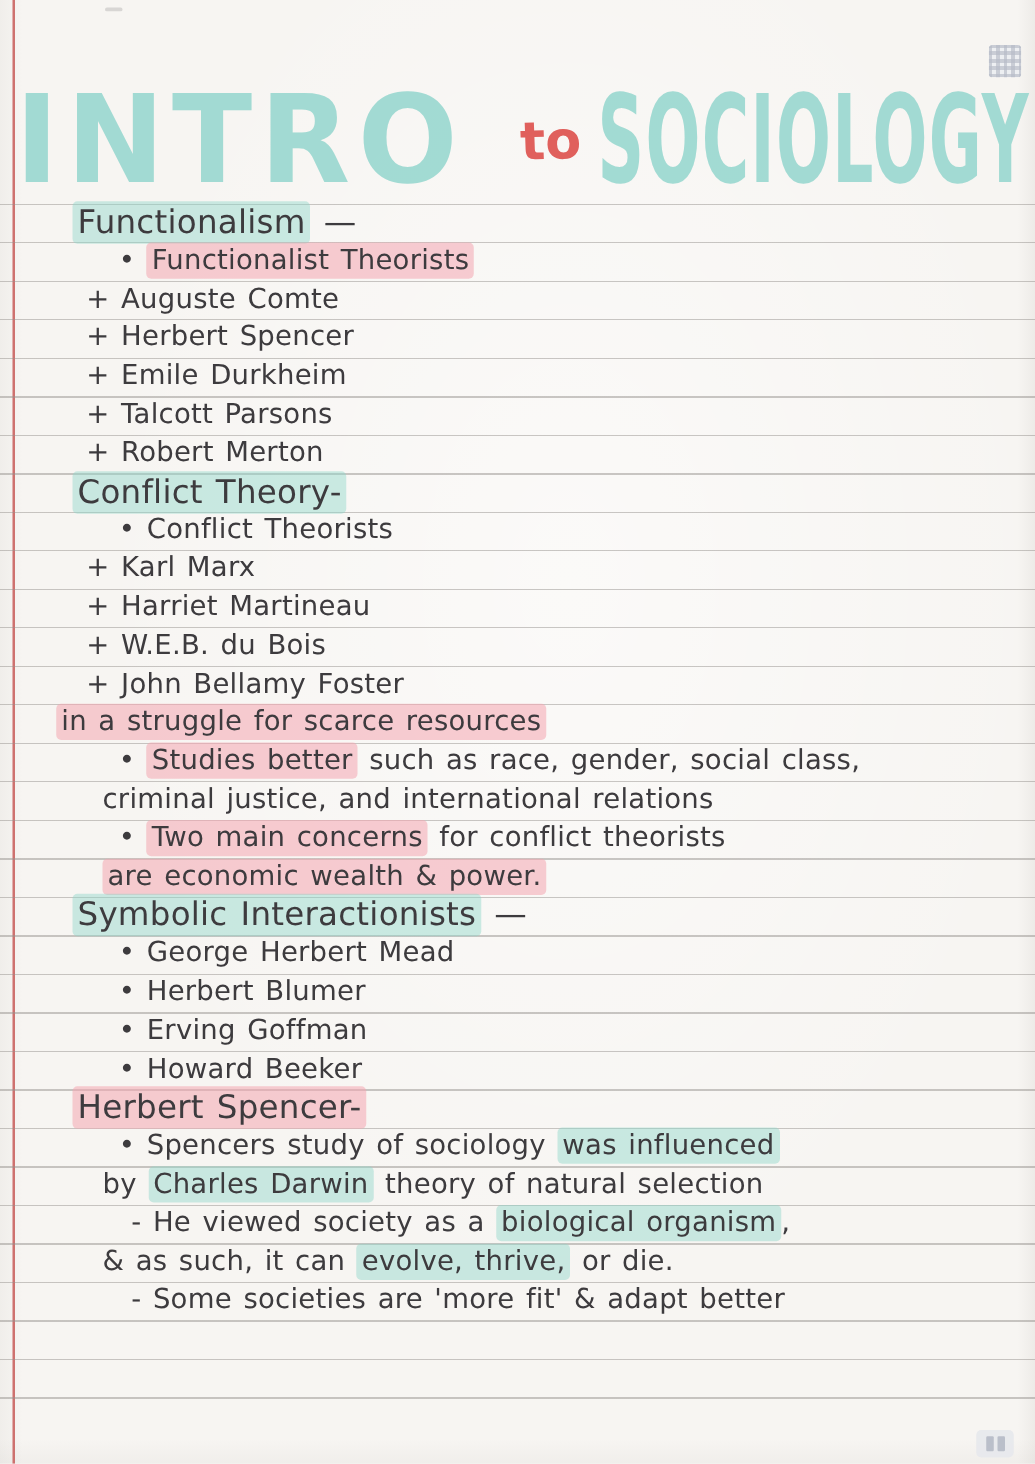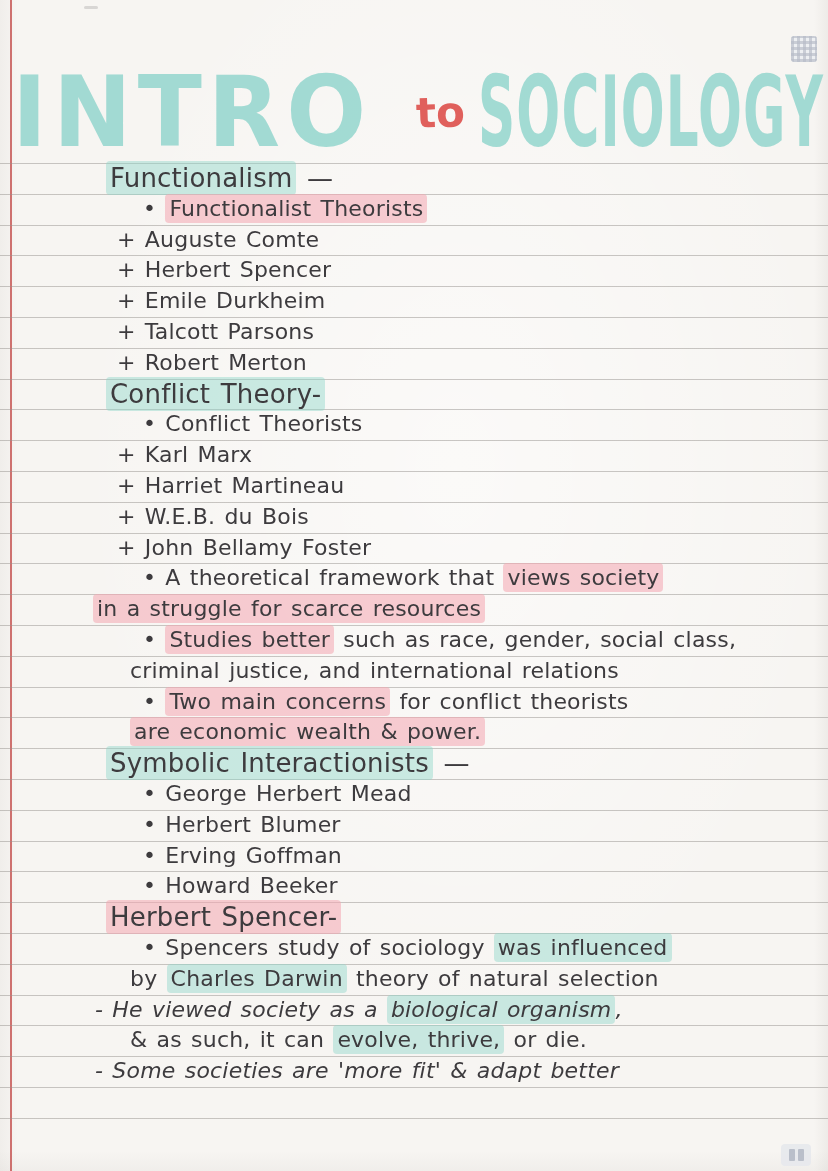--- a/index.html
+++ b/index.html
@@ -51,32 +51,32 @@
     transform:rotate(-2deg);
   }
   .title-socio {
     position:absolute; left:478px; top:56px;
     font-size:94px; font-weight:bold; color:var(--title-teal);
     letter-spacing:2px; transform:scale(0.55,1.04); transform-origin:left top;
     white-space:nowrap;
   }
   
   .note {
-    position:absolute; left:0; top:163px; width:767px;margin-left:48px;
+    position:absolute; left:0; top:163px; width:767px;
   }
   .nline {
     height:30.8px; line-height:30.8px; white-space:nowrap;
     color:var(--ink); font-size:22px; letter-spacing:0.2px; word-spacing:2px;
   }
   .lv-h    { padding-left:58px;  font-size:26px; }
   .lv-b1   { padding-left:95px;  }
   .lv-b2   { padding-left:69px; }
   .lv-cont { padding-left:45px;  }
   .lv-cont2{ padding-left:82px;  }
-  .lv-d    { padding-left:47px;font-style:italic; }
+  .lv-d    { padding-left:105px; }
   .hl-pink { background:var(--highlight-pink); border-radius:4px; padding:2px 4px; }
   .hl-teal { background:var(--highlight-teal); border-radius:4px; padding:2px 4px; }
   
   .qr-wm {
     position:absolute; left:791px; top:36px; width:26px; height:26px;
     border-radius:3px; background-color:#eceef2; opacity:0.85;
     background-image:
       repeating-linear-gradient(0deg,  rgba(172,178,192,0.65) 0 3px, rgba(0,0,0,0) 3px 6px),
       repeating-linear-gradient(90deg, rgba(172,178,192,0.65) 0 3px, rgba(0,0,0,0) 3px 6px);
   }
@@ -110,21 +110,20 @@
     <div class="nline lv-b2"><span>+ Herbert Spencer</span></div>
     <div class="nline lv-b2"><span>+ Emile Durkheim</span></div>
     <div class="nline lv-b2"><span>+ Talcott Parsons</span></div>
     <div class="nline lv-b2"><span>+ Robert Merton</span></div>
     <div class="nline lv-h"><span class="hl-teal">Conflict Theory-</span></div>
     <div class="nline lv-b1"><span>• Conflict Theorists</span></div>
     <div class="nline lv-b2"><span>+ Karl Marx</span></div>
     <div class="nline lv-b2"><span>+ Harriet Martineau</span></div>
     <div class="nline lv-b2"><span>+ W.E.B. du Bois</span></div>
     <div class="nline lv-b2"><span>+ John Bellamy Foster</span></div>
-    <div class="nline lv-b1"><span>• A theoretical framework that </span><span class="hl-pink">views society</span></div>
     <div class="nline lv-cont"><span class="hl-pink">in a struggle for scarce resources</span></div>
     <div class="nline lv-b1"><span>• </span><span class="hl-pink">Studies better</span><span> such as race, gender, social class,</span></div>
     <div class="nline lv-cont2"><span>criminal justice, and international relations</span></div>
     <div class="nline lv-b1"><span>• </span><span class="hl-pink">Two main concerns</span><span> for conflict theorists</span></div>
     <div class="nline lv-cont2"><span class="hl-pink">are economic wealth &amp; power.</span></div>
     <div class="nline lv-h"><span class="hl-teal">Symbolic Interactionists</span><span> —</span></div>
     <div class="nline lv-b1"><span>• George Herbert Mead</span></div>
     <div class="nline lv-b1"><span>• Herbert Blumer</span></div>
     <div class="nline lv-b1"><span>• Erving Goffman</span></div>
     <div class="nline lv-b1"><span>• Howard Beeker</span></div>

